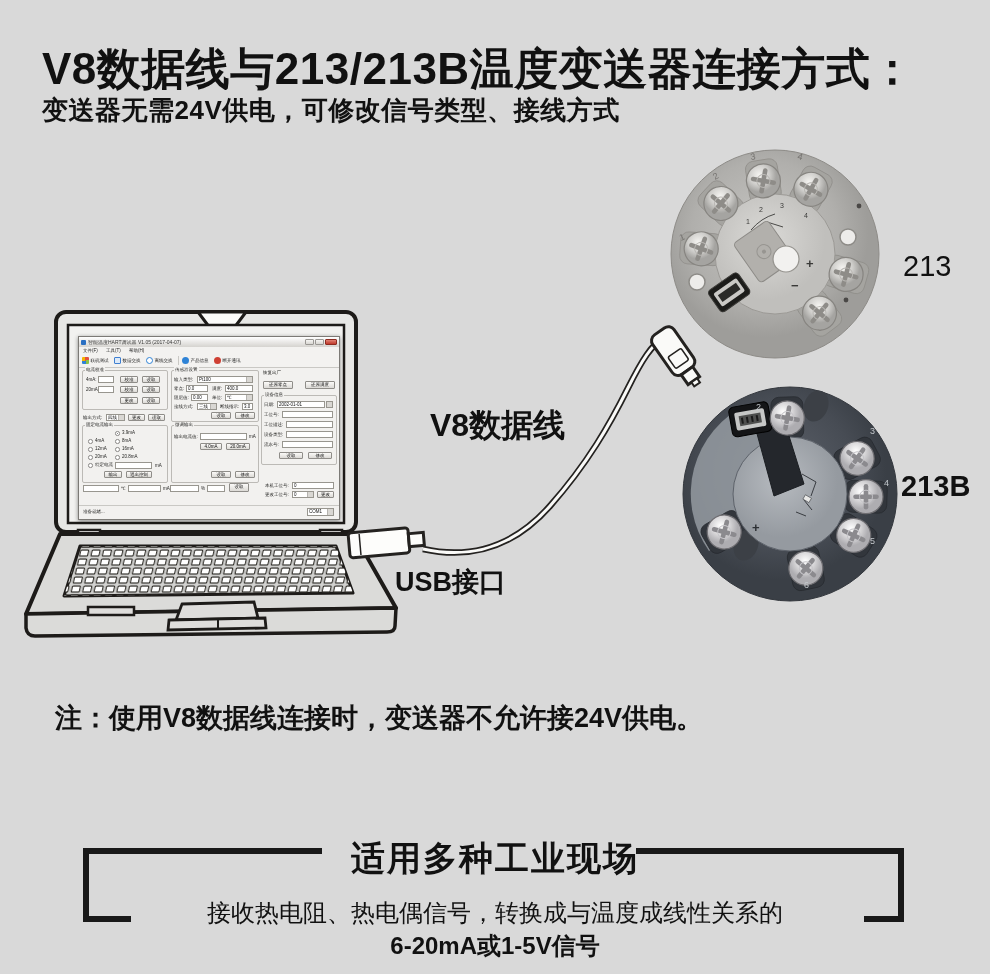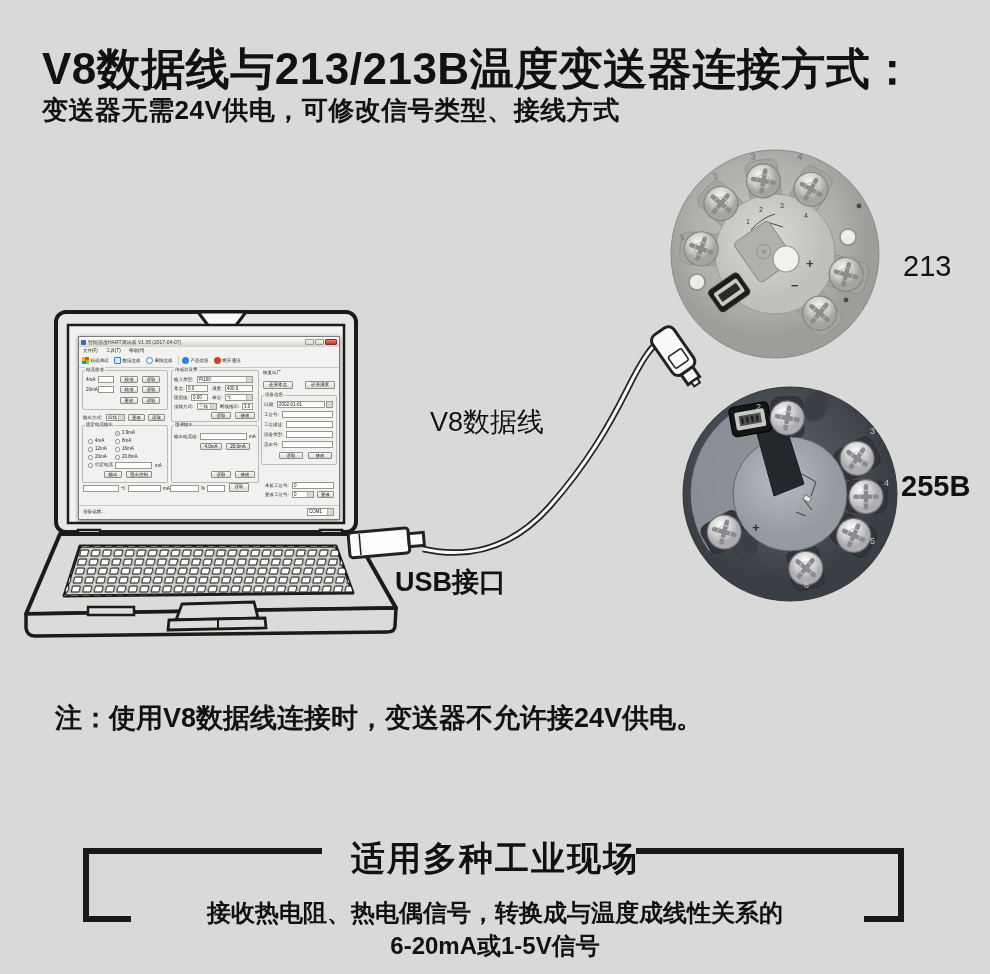--- a/index.html
+++ b/index.html
@@ -2,27 +2,27 @@
 <html><head>
 <meta charset="utf-8">
 <style>
   html,body{margin:0;padding:0;}
   body{width:990px;height:974px;position:relative;background:#d9d9d9;overflow:hidden;
        font-family:"Liberation Sans",sans-serif;color:#111;}
   .abs{position:absolute;}
   
   .t-title{left:42px;top:40px;font-size:44px;font-weight:bold;letter-spacing:.5px;}
   .t-sub{left:42px;top:93px;font-size:26px;font-weight:bold;letter-spacing:.5px;}
-  .t-cable{left:430px;top:404px;font-size:27px;font-weight:normal;}
+  .t-cable{left:430px;top:404px;font-size:32px;font-weight:bold;}
   .t-usb{left:395px;top:564px;font-size:27px;font-weight:bold;}
   .t-213{left:903px;top:250px;font-size:29px;font-weight:normal;}
   .t-213b{left:901px;top:470px;font-size:29px;font-weight:bold;}
   .t-note{left:55px;top:700px;font-size:27px;font-weight:bold;}
   .t-foot-h{left:0;right:0;top:836px;text-align:center;font-size:34px;font-weight:bold;letter-spacing:2px;}
-  .t-foot-1{left:0;right:0;top:897px;text-align:center;font-size:24px;font-weight:bold;}
+  .t-foot-1{left:0;right:0;top:897px;text-align:center;font-size:24px;font-weight:normal;}
   .t-foot-2{left:0;right:0;top:930px;text-align:center;font-size:24px;font-weight:bold;}
   
   .win{left:78px;top:336px;width:260px;height:182px;background:#f2f1ef;border:1px solid #7c7a76;
        box-shadow:0 1px 4px rgba(0,0,0,.45);font-size:4.5px;}
   .tb{position:absolute;left:0;top:0;right:0;height:10px;background:linear-gradient(#ffffff,#d5d3cf);
       border-bottom:1px solid #a8a6a2;}
   .tb-ic{position:absolute;left:2px;top:2.5px;width:5px;height:5px;background:#2a6fc2;border-radius:1px;}
   .tb-t{position:absolute;left:9px;top:2px;font-size:5px;color:#3a3a38;white-space:nowrap;}
   .wb{position:absolute;top:2px;width:9px;height:6px;border:1px solid #9a9894;
       background:linear-gradient(#f5f4f2,#d8d6d2);border-radius:1px;box-sizing:border-box;}
@@ -384,21 +384,21 @@
   </g>
 
   <g fill="#c3c7cb" font-size="9" font-family="Liberation Sans,sans-serif">
     <text x="80" y="30">2</text>
     <text x="194" y="54">3</text>
     <text x="208" y="106">4</text>
     <text x="194" y="164">5</text>
     <text x="128" y="208">6</text>
   </g>
 </svg>
-<div class="abs t-213b">255B</div>
+<div class="abs t-213b">213B</div>
 
 <svg class="abs" style="left:0;top:0;pointer-events:none;" width="990" height="974" viewBox="0 0 990 974">
 
   <g transform="translate(348,533) rotate(-5)">
     <rect x="0" y="0" width="60" height="25" rx="3" fill="#fdfdfb" stroke="#242220" stroke-width="3"></rect>
     <line x1="11" y1="2" x2="11" y2="23" stroke="#242220" stroke-width="1.5"></line>
     <rect x="60" y="6" width="15" height="13" fill="#fdfdfb" stroke="#242220" stroke-width="3"></rect>
   </g>
 
   <g>

